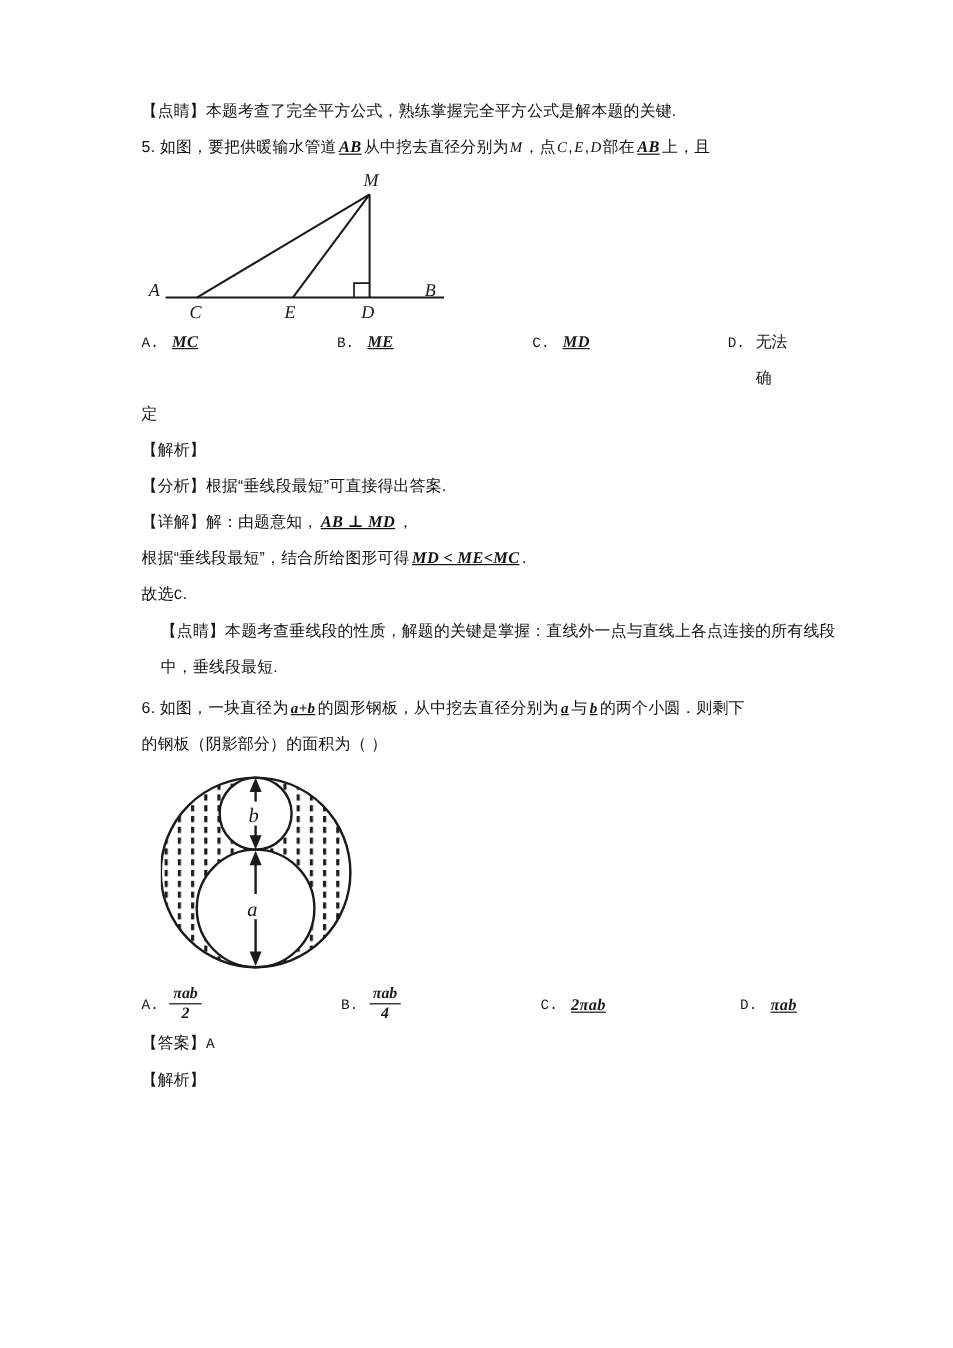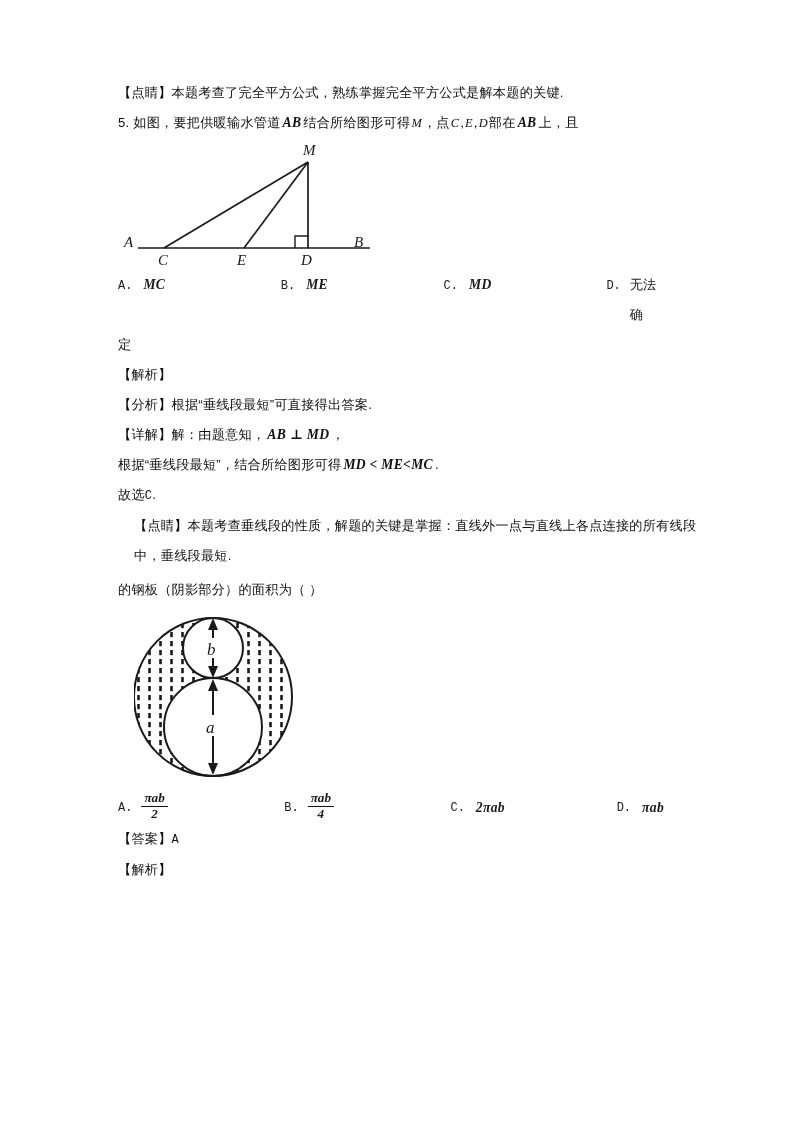--- a/index.html
+++ b/index.html
@@ -39,20 +39,21 @@
     font-size: 12px;
   }
   
   .math {
     font-family: "Liberation Serif", "DejaVu Serif", serif;
     font-weight: bold;
     font-style: italic;
     font-size: 13.6px;
     letter-spacing: 0.3px;
     padding: 0 2px;
+    text-decoration: underline;
   }
   .math.sm {
     font-size: 12.4px;
   }
   .italic-var {
     font-family: "Liberation Serif", "DejaVu Serif", serif;
     font-style: italic;
     font-size: 12.4px;
     padding: 0 1px;
   }
@@ -103,21 +104,21 @@
 <body>
 
 <div class="page">
 
   <div class="line">
     <span>【点睛】</span><span>本题考查了完全平方公式，熟练掌握完全平方公式是解本题的关键.</span>
   </div>
 
   <div class="line">
     <span>5.</span>
-    <span>如图，要把供暖输水管道</span><span class="math">AB</span><span>结合所给图形可得</span><span class="italic-var">M</span><span>，点</span><span class="italic-var">C</span><span>,</span><span class="italic-var">E</span><span>,</span><span class="italic-var">D</span><span>部在</span><span class="math">AB</span><span>上，且</span>
+    <span>如图，要把供暖输水管道</span><span class="math">AB</span><span>从中挖去直径分别为</span><span class="italic-var">M</span><span>，点</span><span class="italic-var">C</span><span>,</span><span class="italic-var">E</span><span>,</span><span class="italic-var">D</span><span>部在</span><span class="math">AB</span><span>上，且</span>
   </div>
 
   <div class="fig" style="height:132px;">
     <svg width="260" height="132" viewBox="0 0 260 132" style="position:absolute;left:4px;top:2px;">
 
       <line x1="16" y1="108" x2="248" y2="108" stroke="#1a1a1a" stroke-width="1.7"></line>
 
       <line x1="186" y1="22" x2="42" y2="108" stroke="#1a1a1a" stroke-width="1.7"></line>
 
       <line x1="186" y1="22" x2="122" y2="108" stroke="#1a1a1a" stroke-width="1.7"></line>
@@ -167,20 +168,24 @@
   </div>
   <div class="line">
     <span>故选</span><span class="mono-ans">C</span><span>.</span>
   </div>
   <div class="line wrap" style="width:568px;">
     <span>【点睛】</span><span>本题考查垂线段的性质，解题的关键是掌握：直线外一点与直线上各点连接的所有线段中，垂线段最短.</span>
   </div>
 
   <div class="gap-sm"></div>
 
+  <div class="line">
+    <span>6.</span>
+    <span>如图，一块直径为</span><span class="math sm">a+b</span><span>的圆形钢板，从中挖去直径分别为</span><span class="math sm">a</span><span>与</span><span class="math sm">b</span><span>的两个小圆．则剩下</span>
+  </div>
   <div class="line">的钢板（阴影部分）的面积为（     ）</div>
 
   <div class="fig" style="height:188px;">
     <svg width="200" height="188" viewBox="0 0 200 188" style="position:absolute;left:16px;top:0px;">
       <defs>
         <pattern id="dotHatch" width="11" height="9" patternUnits="userSpaceOnUse">
           <rect x="3.2" y="0" width="2.6" height="5.2" fill="#1a1a1a"></rect>
         </pattern>
         <mask id="shadeMask">
           <rect x="0" y="0" width="200" height="188" fill="black"></rect>

